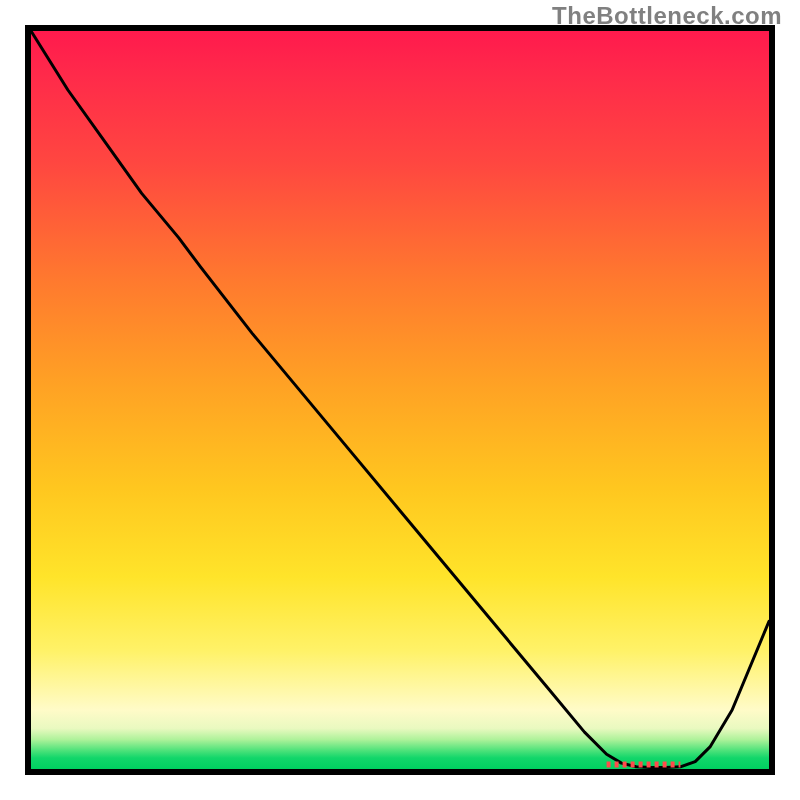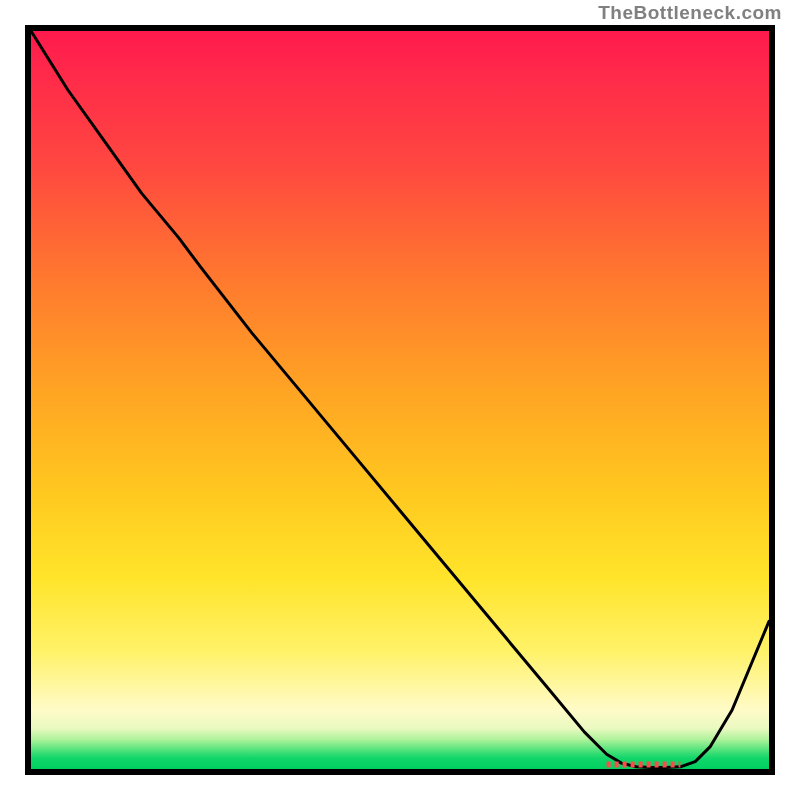--- a/index.html
+++ b/index.html
@@ -12,21 +12,21 @@
   }
   .wrap {
     position: relative;
     width: 800px;
     height: 800px;
   }
   .attribution {
     position: absolute;
     top: 2px;
     right: 18px;
-    font-size: 19px;
+    font-size: 24px;
     font-weight: bold;
     color: #808080;
     letter-spacing: 0.5px;
   }
   .plot-frame {
     position: absolute;
     left: 25px;
     top: 25px;
     width: 750px;
     height: 750px;

